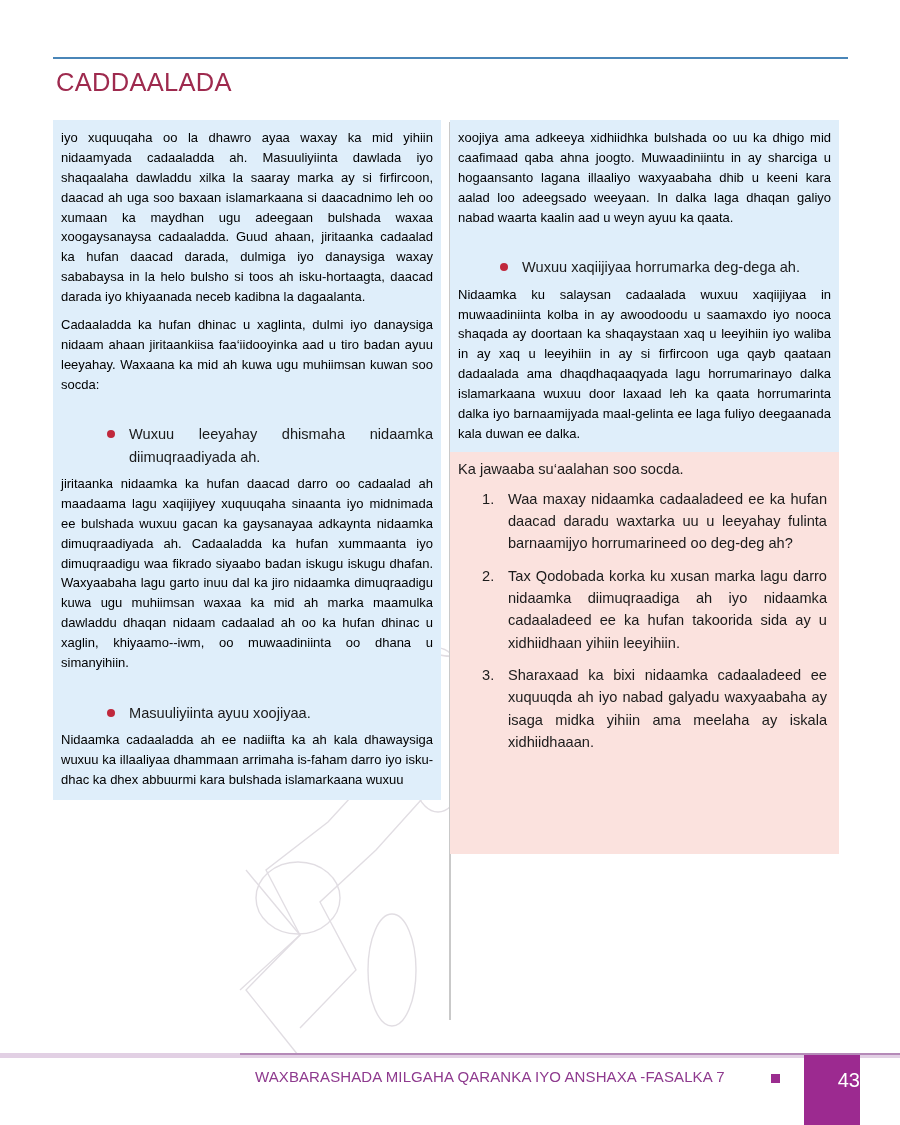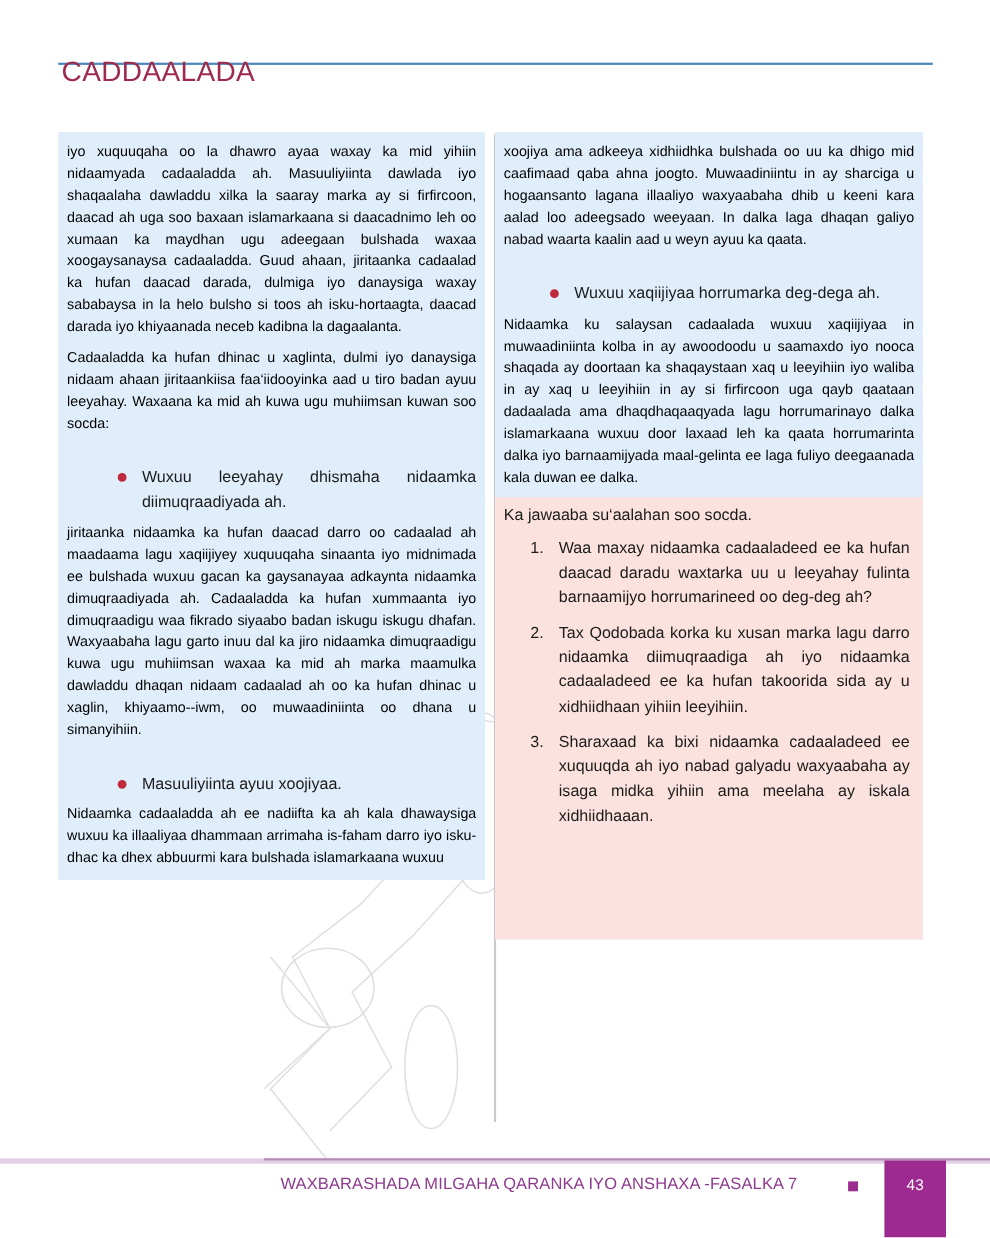--- a/index.html
+++ b/index.html
@@ -31,21 +31,21 @@
     position: absolute;
     left: 53px;
     top: 57px;
     width: 795px;
     height: 2px;
     background: #4a86b8;
   }
   .page-title {
     position: absolute;
     left: 56px;
-    top: 52px;
+    top: 68px;
     font-size: 25.5px;
     letter-spacing: 0.3px;
     color: #9e2a4e;
     font-weight: 400;
   }
 
   
   .col {
     position: absolute;
     top: 120px;
@@ -201,23 +201,23 @@
     top: 1055px;
     width: 56px;
     height: 70px;
     background: #9c2a90;
   }
   .page-num-box span {
     position: absolute;
     left: 0;
     top: 14px;
     width: 56px;
-    text-align: center;
+    text-align: right;
     color: #ffffff;
-    font-size: 14px;
+    font-size: 20px;
   }
 </style>
 </head>
 <body>
 
 <svg class="watermark" viewBox="0 0 420 660">
   <g fill="none" stroke="#c9c2cc" stroke-width="1.4">
     <path d="M150 40 C120 70 118 120 150 150 C182 180 230 178 258 148"></path>
     <ellipse cx="205" cy="95" rx="52" ry="62"></ellipse>
     <ellipse cx="258" cy="300" rx="34" ry="82"></ellipse>

